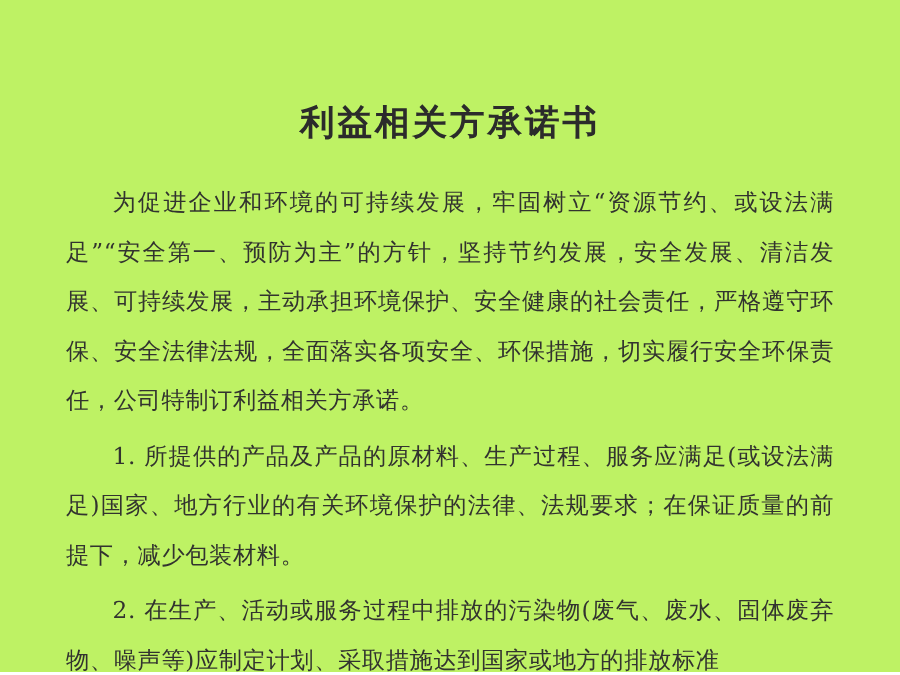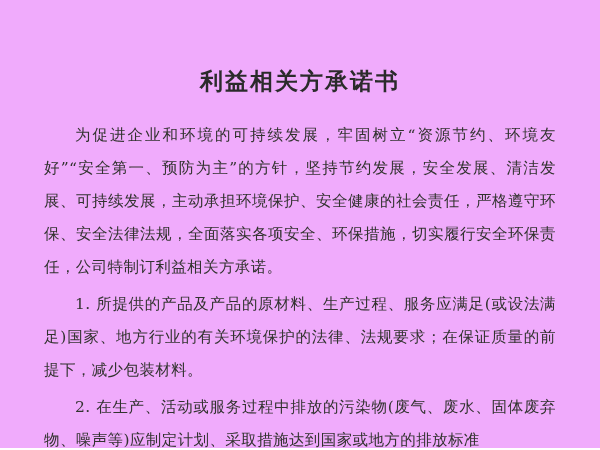--- a/index.html
+++ b/index.html
@@ -10,21 +10,21 @@
     width: 600px;
     height: 450px;
     background: #ffffff;
     font-family: "Liberation Serif", "DejaVu Serif", serif;
     overflow: hidden;
   }
   .page {
     position: relative;
     width: 600px;
     height: 450px;
-    background: #f0abfc;
+    background: #bef264;
     box-sizing: border-box;
     padding: 0;
   }
   .doc-title {
     text-align: center;
     font-size: 23px;
     font-weight: bold;
     color: #2b2b2b;
     letter-spacing: 2px;
     margin: 0;
@@ -62,19 +62,19 @@
   }
 </style>
 </head>
 <body>
 
 <div class="page">
 
   <h1 class="doc-title">利益相关方承诺书</h1>
 
   <div class="body-block">
-    <p class="para first">为促进企业和环境的可持续发展，牢固树立“资源节约、环境友好”“安全第一、预防为主”的方针，坚持节约发展，安全发展、清洁发展、可持续发展，主动承担环境保护、安全健康的社会责任，严格遵守环保、安全法律法规，全面落实各项安全、环保措施，切实履行安全环保责任，公司特制订利益相关方承诺。</p>
+    <p class="para first">为促进企业和环境的可持续发展，牢固树立“资源节约、或设法满足”“安全第一、预防为主”的方针，坚持节约发展，安全发展、清洁发展、可持续发展，主动承担环境保护、安全健康的社会责任，严格遵守环保、安全法律法规，全面落实各项安全、环保措施，切实履行安全环保责任，公司特制订利益相关方承诺。</p>
     <p class="para item">1. 所提供的产品及产品的原材料、生产过程、服务应满足(或设法满足)国家、地方行业的有关环境保护的法律、法规要求；在保证质量的前提下，减少包装材料。</p>
     <p class="para item">2. 在生产、活动或服务过程中排放的污染物(废气、废水、固体废弃物、噪声等)应制定计划、采取措施达到国家或地方的排放标准</p>
   </div>
 
   <div class="clip-bottom"></div>
 </div>
 
 </body></html>

